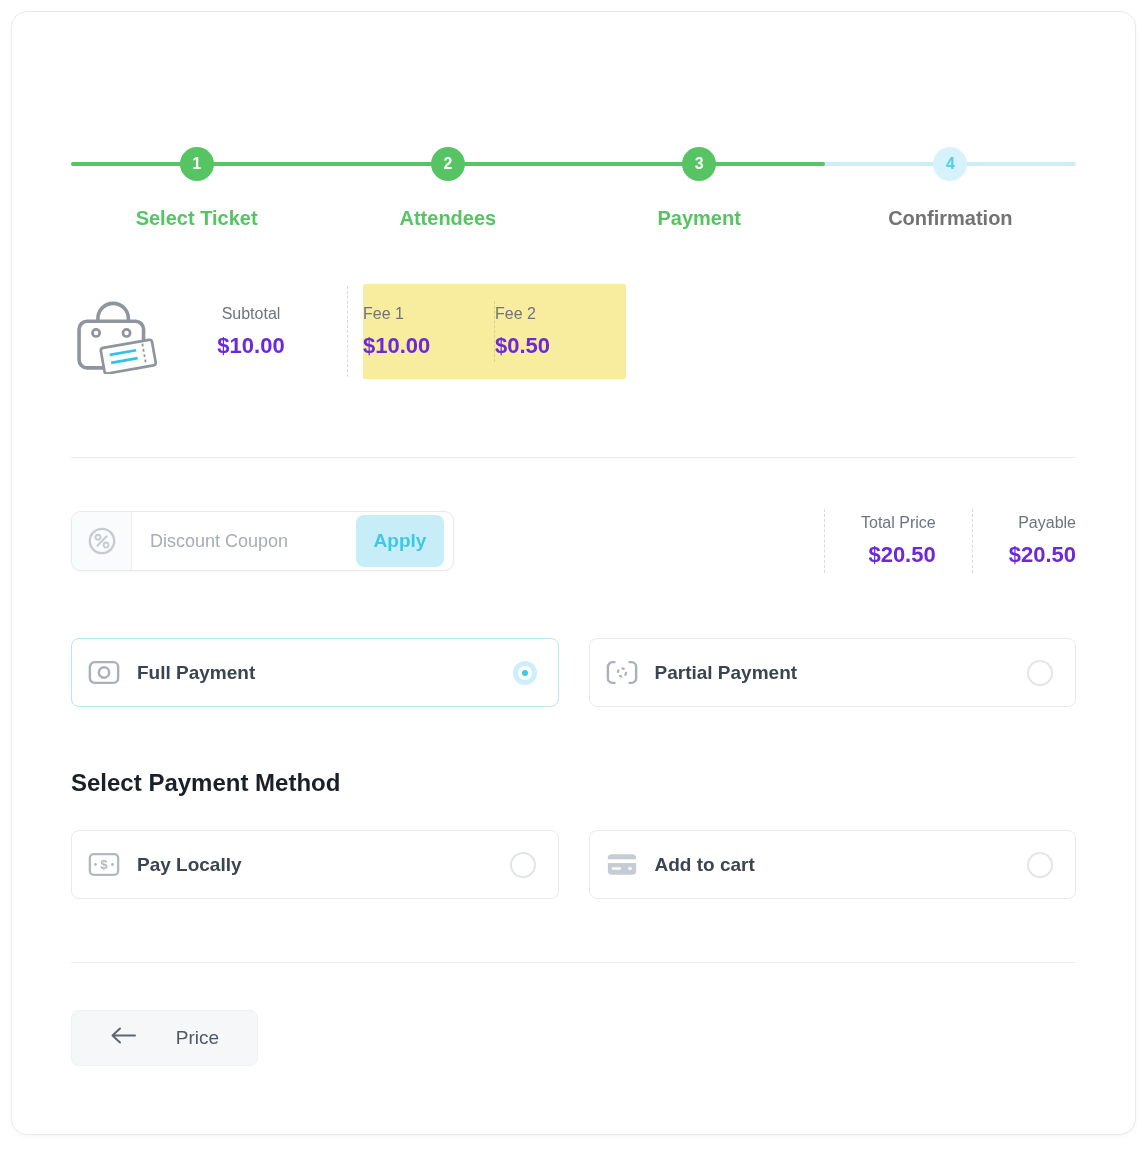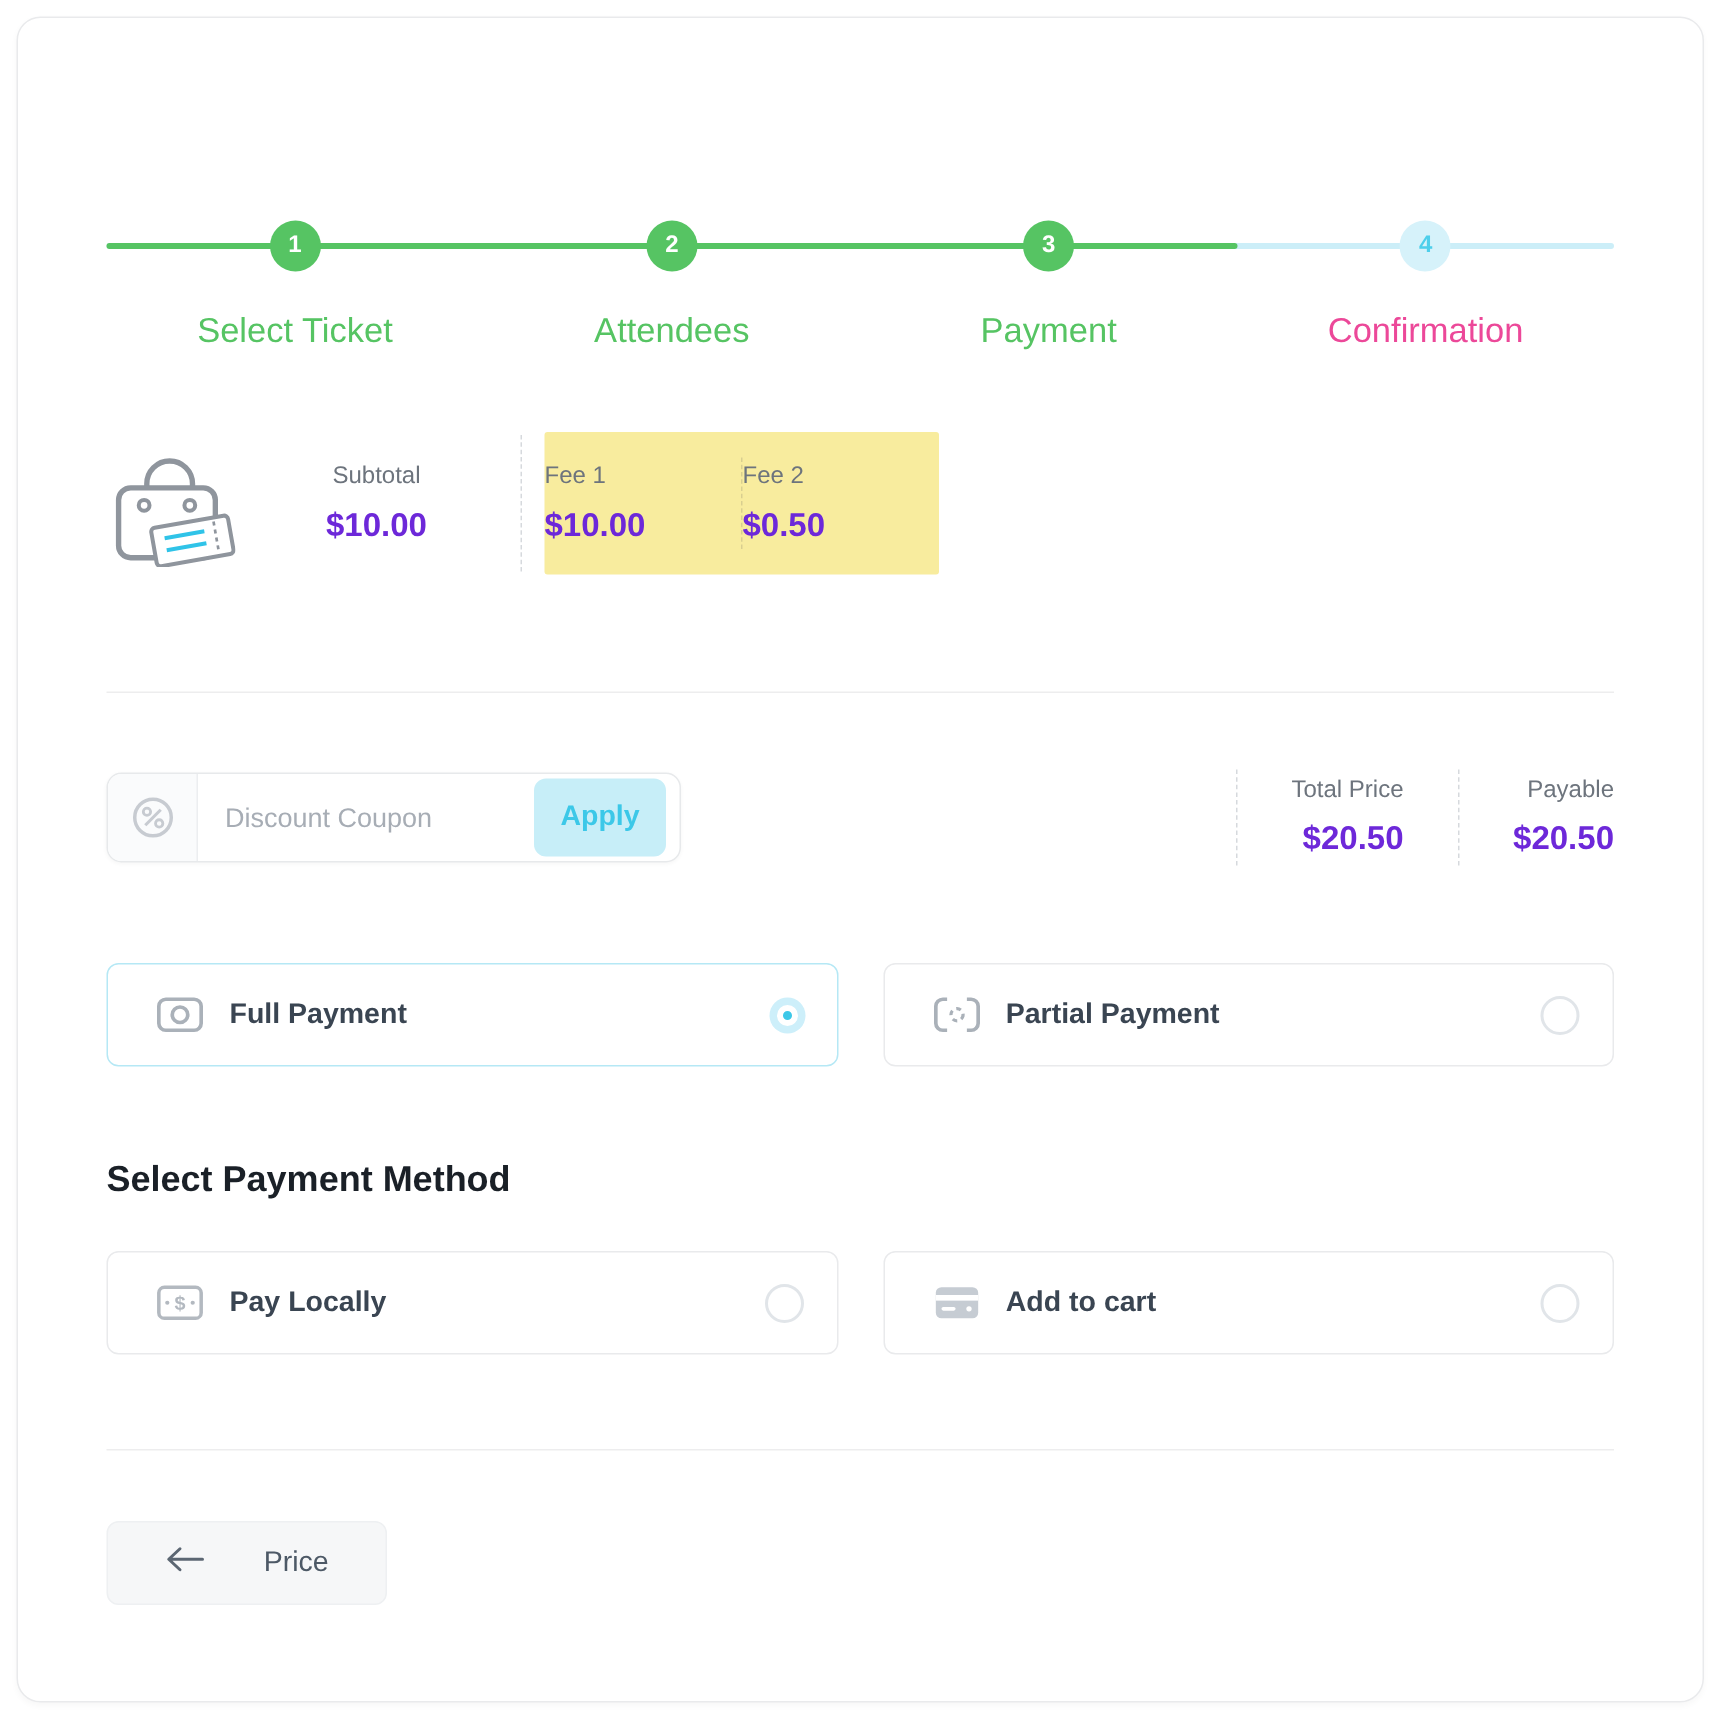--- a/index.html
+++ b/index.html
@@ -21,23 +21,23 @@
   .stepper-progress { left:0; width:75%; background:#56c463; }
   .steps { display:flex; position:relative; }
   .step { flex:1; display:flex; flex-direction:column; align-items:center; }
   .step-circle {
     width:34px; height:34px; border-radius:50%; z-index:2;
     display:flex; align-items:center; justify-content:center;
     font-size:16px; font-weight:bold;
   }
   .step--done .step-circle { background:#56c463; color:#fff; }
   .step--current .step-circle { background:#d6f2fa; color:#4ecfeb; }
-  .step-label { margin-top:26px; font-size:23px; font-weight:normal; }
+  .step-label { margin-top:26px; font-size:20px; font-weight:bold; }
   .step--done .step-label { color:#56c463; }
-  .step--current .step-label { color:#ec4899; }
+  .step--current .step-label { color:#737373; }
 
   
   .summary-row { margin-top:54px; display:flex; align-items:center; min-height:95px; }
   .bag-icon { width:96px; display:flex; justify-content:flex-start; }
   .money-block { text-align:center; }
   .money-label { font-size:16px; color:#6d747d; }
   .money-value { font-size:22px; font-weight:bold; color:#6d28d9; margin-top:10px; }
   .subtotal-block { width:120px; margin-left:24px; }
   .v-dash { border-left:1px dashed #d6d9dd; align-self:stretch; margin:2px 0; }
   .summary-row .v-dash { margin-left:36px; }
@@ -76,21 +76,21 @@
   .total-block + .v-dash { margin-left:36px; }
   .total-block .money-value { text-align:right; }
   .total-block.emphasis .money-value { font-weight:800; }
 
   
   .cards-row { display:flex; gap:30px; }
   .row-payment-type { margin-top:63px; }
   .row-payment-method { margin-top:33px; }
   .option-card {
     flex:1; height:69px; border:1px solid #e9eaec; border-radius:8px; background:#fff;
-    display:flex; align-items:center; padding:0 22px 0 32px; cursor:pointer;
+    display:flex; align-items:center; padding:0 22px 0 16px; cursor:pointer;
   }
   .option-card.selected { border:1px solid #b5e8f5; }
   .option-icon { display:flex; align-items:center; margin-right:17px; }
   .option-label { font-size:19px; font-weight:bold; color:#3a4552; flex:1; }
   .radio {
     width:26px; height:26px; border-radius:50%;
     border:2px solid #e1e5e9; background:#fff;
   }
   .radio.checked {
     width:14px; height:14px; border:4px solid #fff; background:#3cc8e8;

